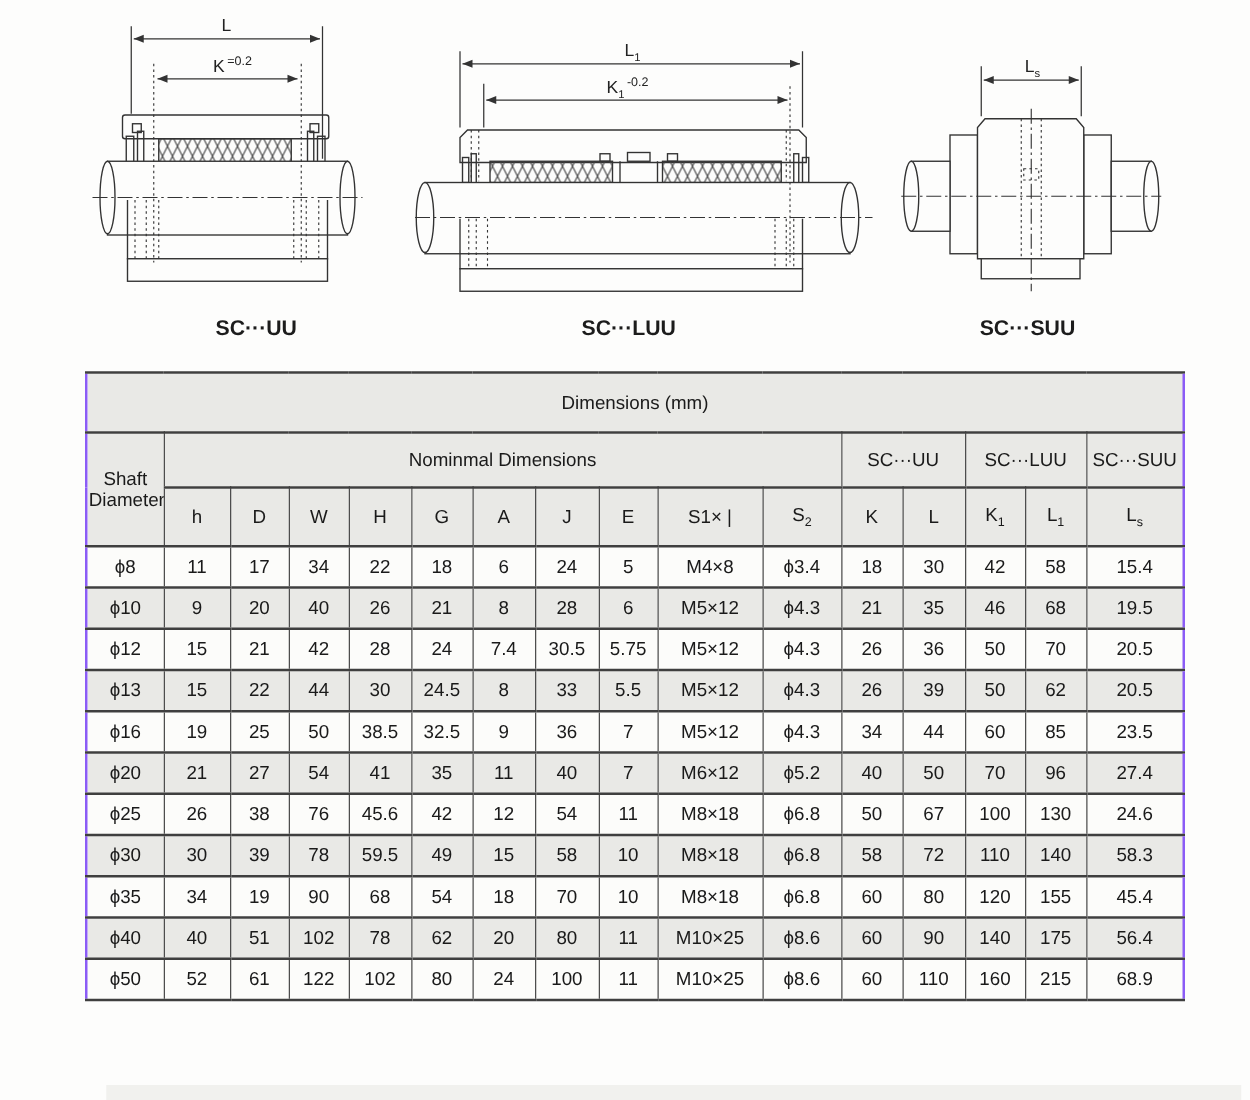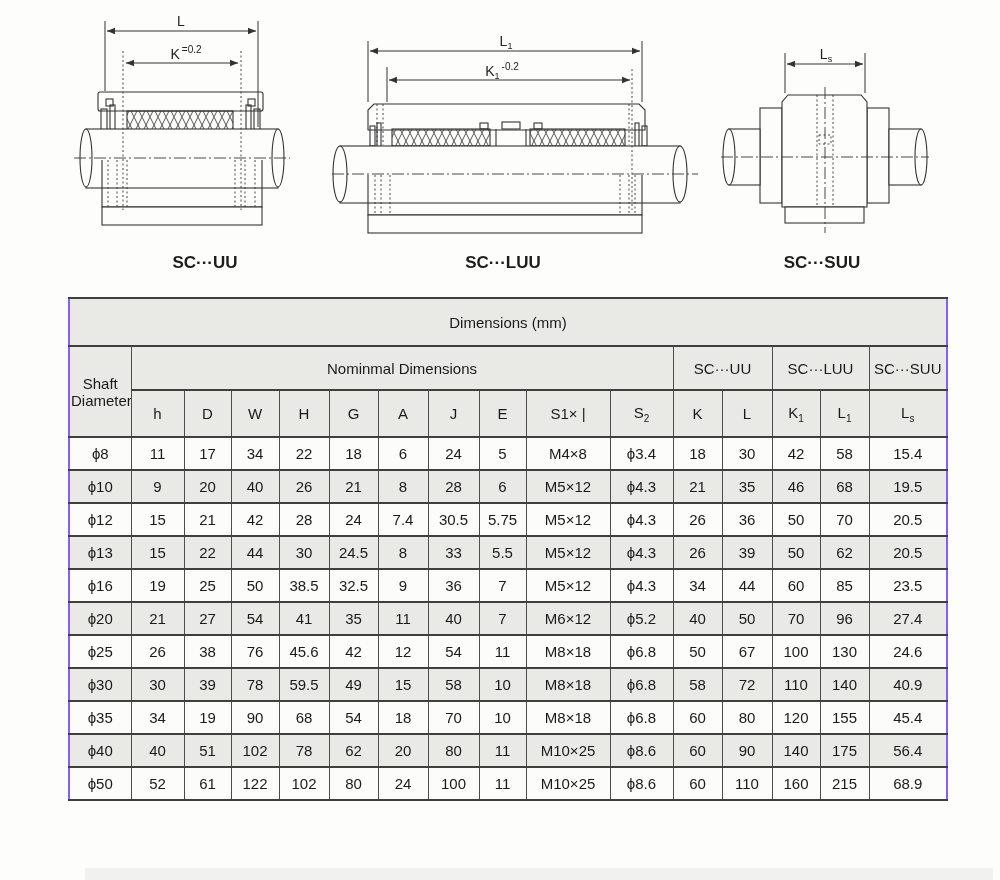--- a/index.html
+++ b/index.html
@@ -387,21 +387,21 @@
         <td>49</td>
         <td>15</td>
         <td>58</td>
         <td>10</td>
         <td>M8×18</td>
         <td>ϕ6.8</td>
         <td>58</td>
         <td>72</td>
         <td>110</td>
         <td>140</td>
-        <td>40.9</td>
+        <td>58.3</td>
       </tr>
       <tr>
         <td>ϕ35</td>
         <td>34</td>
         <td>19</td>
         <td>90</td>
         <td>68</td>
         <td>54</td>
         <td>18</td>
         <td>70</td>

